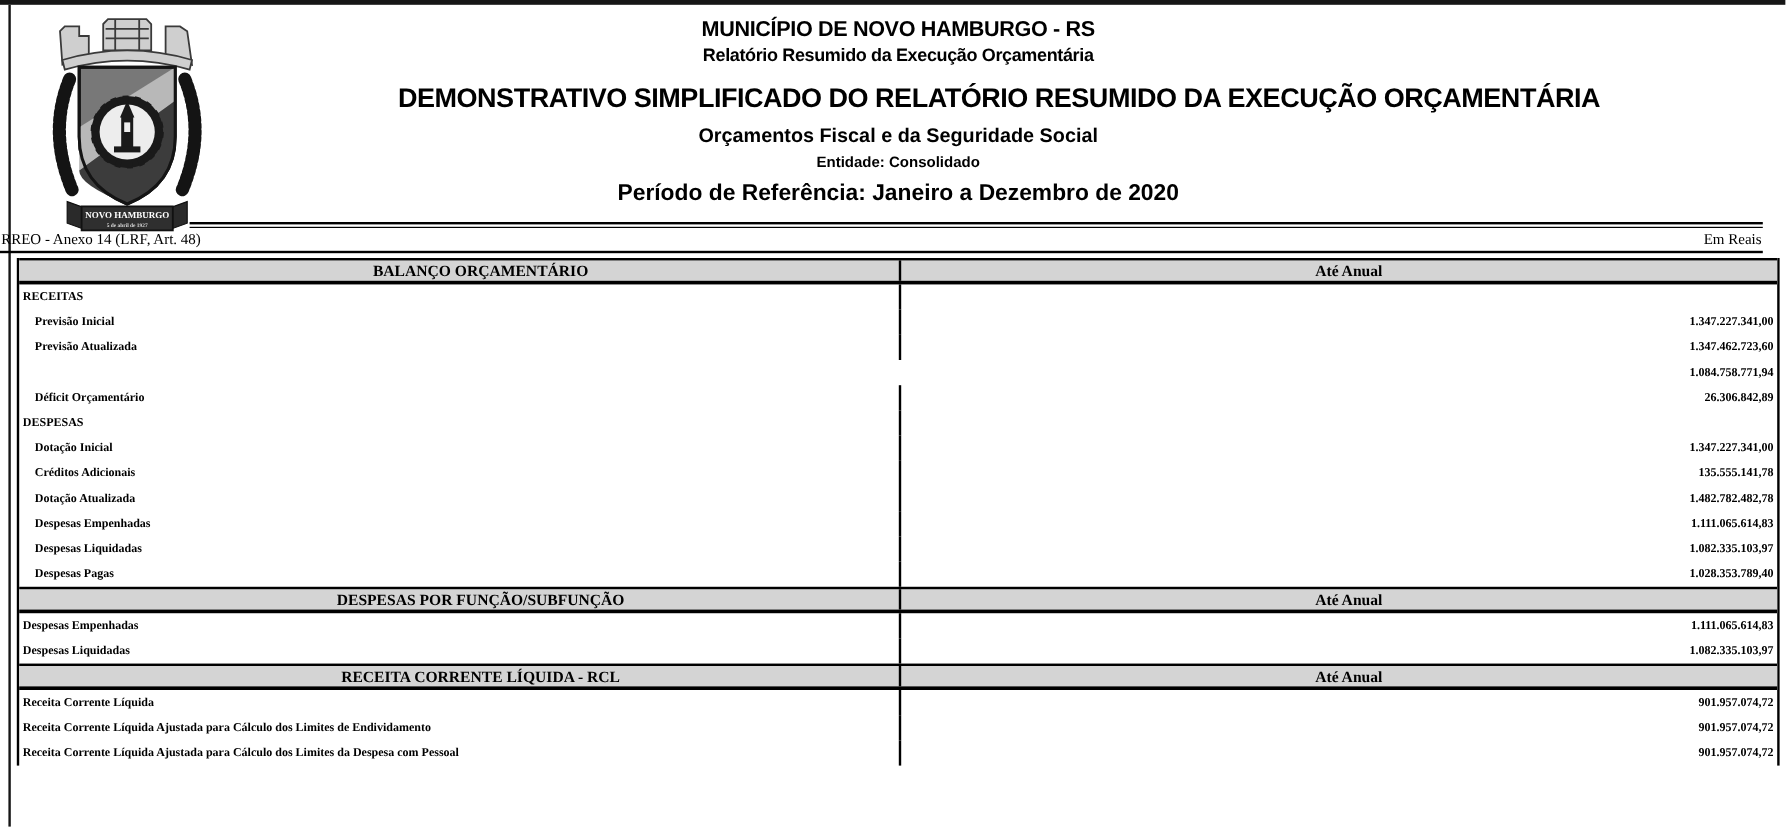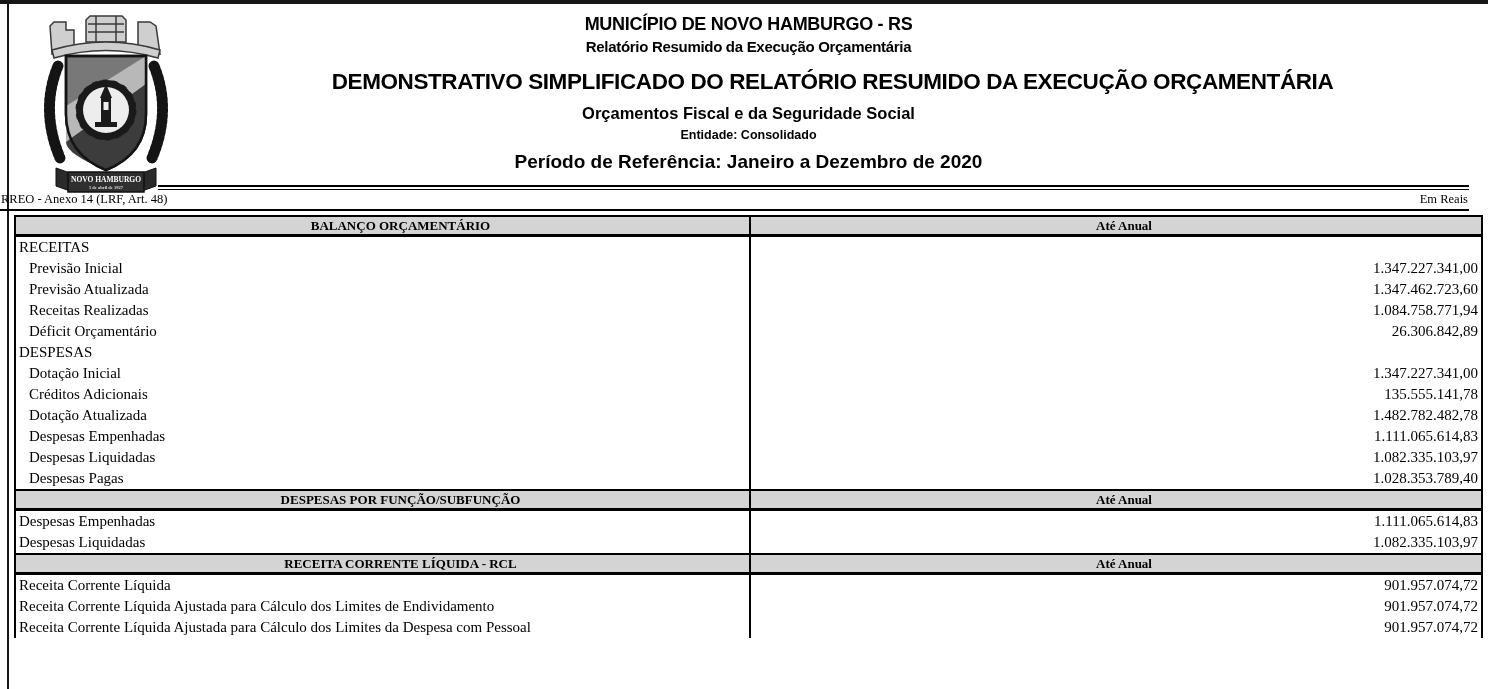--- a/index.html
+++ b/index.html
@@ -36,21 +36,21 @@
 
   
   .report-table{margin-left:14px;width:1469px;margin-top:4px;
     border-left:2px solid var(--ink);border-right:2px solid var(--ink);}
   .band{display:flex;background:var(--band-bg);border-top:2px solid var(--ink);
     border-bottom:3px solid var(--ink);height:22px;align-items:center;
     font-weight:bold;font-size:13px;}
   .band-left{width:735px;border-right:2px solid var(--ink);text-align:center;height:100%;
     display:flex;align-items:center;justify-content:center;padding-left:36px;}
   .band-right{flex:1;text-align:center;margin-left:16px;}
-  .trow{display:flex;height:21px;font-size:15px;}
+  .trow{display:flex;height:21px;font-size:10px;font-weight:bold;}
   .cell-label{width:735px;border-right:2px solid var(--ink);padding-left:3px;
     display:flex;align-items:center;white-space:nowrap;overflow:hidden;}
   .cell-label.indent{padding-left:13px;}
   .cell-value{flex:1;text-align:right;padding-right:3px;display:flex;
     align-items:center;justify-content:flex-end;white-space:nowrap;}
 </style>
 </head>
 <body>
 
 <div class="page-top-border"></div>
@@ -121,21 +121,20 @@
     </div>
     <div class="trow">
       <div class="cell-label indent">Previsão Inicial</div>
       <div class="cell-value">1.347.227.341,00</div>
     </div>
     <div class="trow">
       <div class="cell-label indent">Previsão Atualizada</div>
       <div class="cell-value">1.347.462.723,60</div>
     </div>
     <div class="trow">
-      <div class="cell-label indent">Receitas Realizadas</div>
       <div class="cell-value">1.084.758.771,94</div>
     </div>
     <div class="trow">
       <div class="cell-label indent">Déficit Orçamentário</div>
       <div class="cell-value">26.306.842,89</div>
     </div>
     <div class="trow">
       <div class="cell-label">DESPESAS</div>
       <div class="cell-value"></div>
     </div>

